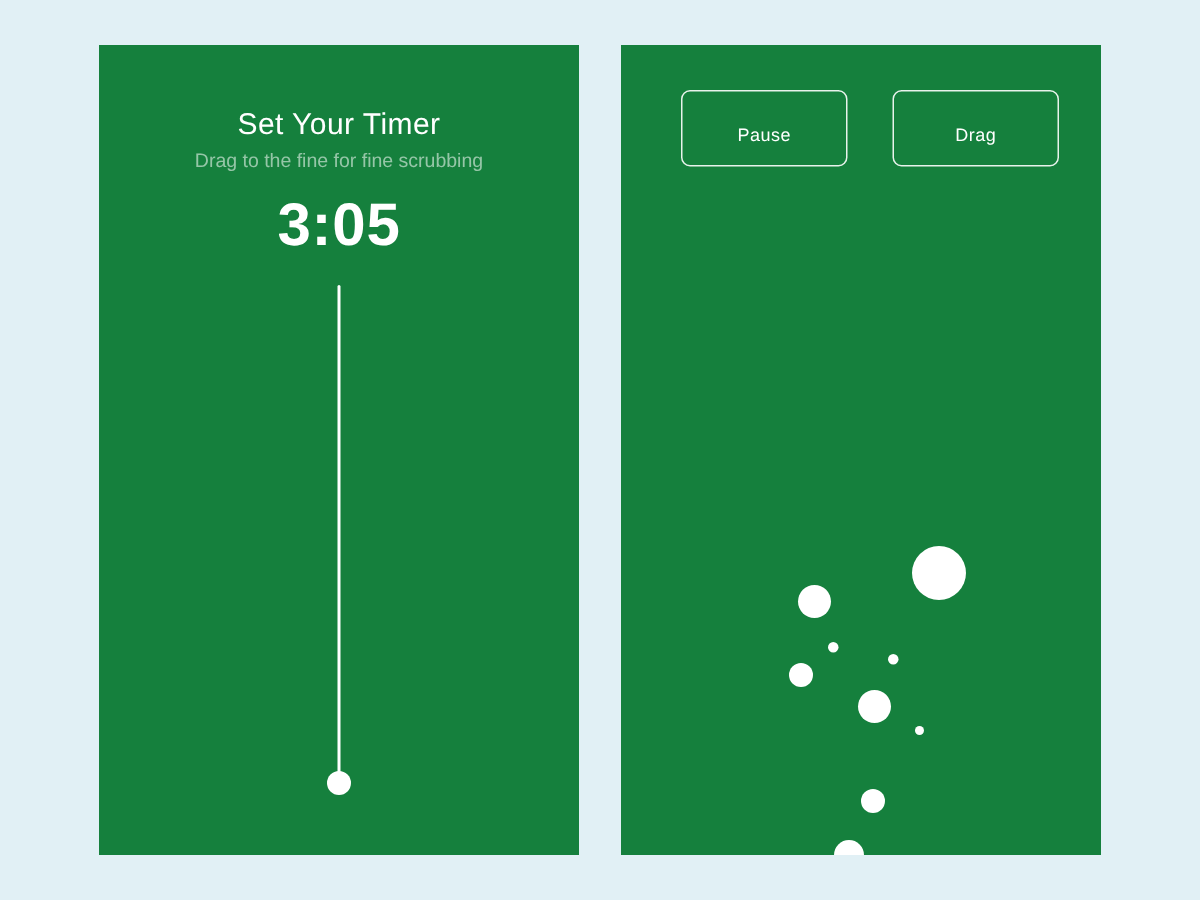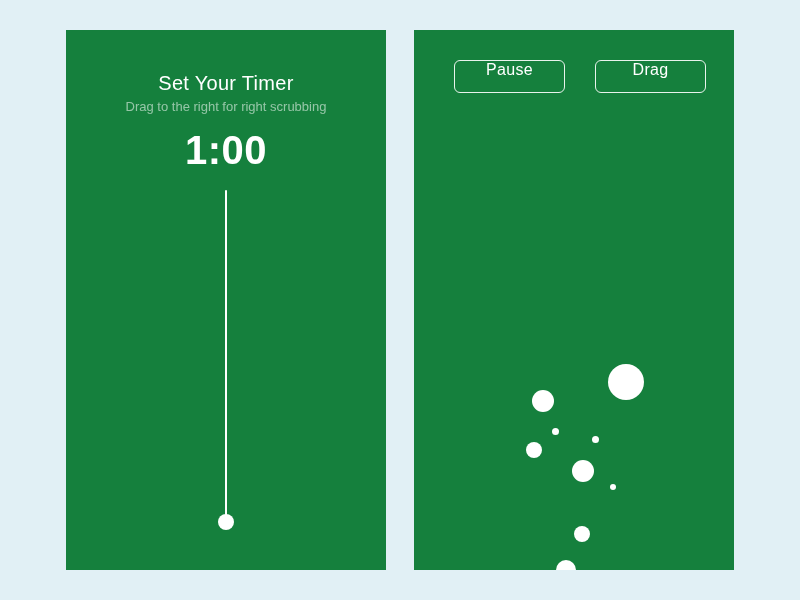--- a/index.html
+++ b/index.html
@@ -76,25 +76,25 @@
 
     
     .btn-row {
       display: flex;
       gap: 18px;
       padding: 30px 28px 0;
     }
     .btn {
       flex: 1;
       text-align: center;
-      padding: 0 0 13px;
+      padding: 22px 0 13px;
       border: 1.5px solid rgba(255,255,255,0.9);
       border-radius: 6px;
       color: #fff;
-      font-size: 16px;
+      font-size: 12px;
       font-weight: 400;
       letter-spacing: 0.3px;
       cursor: pointer;
       background: transparent;
       margin-left: 12px;
     }
 
     .bubble-zone {
       position: absolute;
       top: 106px;
@@ -124,22 +124,22 @@
       background: #fff;
       border-radius: 50%;
     }
   </style>
 </head>
 <body>
 
 <div class="panel">
   <div class="left-head">
     <div class="title">Set Your Timer</div>
-    <div class="subtitle">Drag to the right for right scrubbing</div>
-    <div class="time-set">1:00</div>
+    <div class="subtitle">Drag to the fine for fine scrubbing</div>
+    <div class="time-set">3:05</div>
   </div>
   <div class="slider">
     <div class="track"></div>
     <div class="thumb"></div>
   </div>
 </div>
 
 <div class="panel">
   <div class="btn-row">
     <div class="btn">Pause</div>

